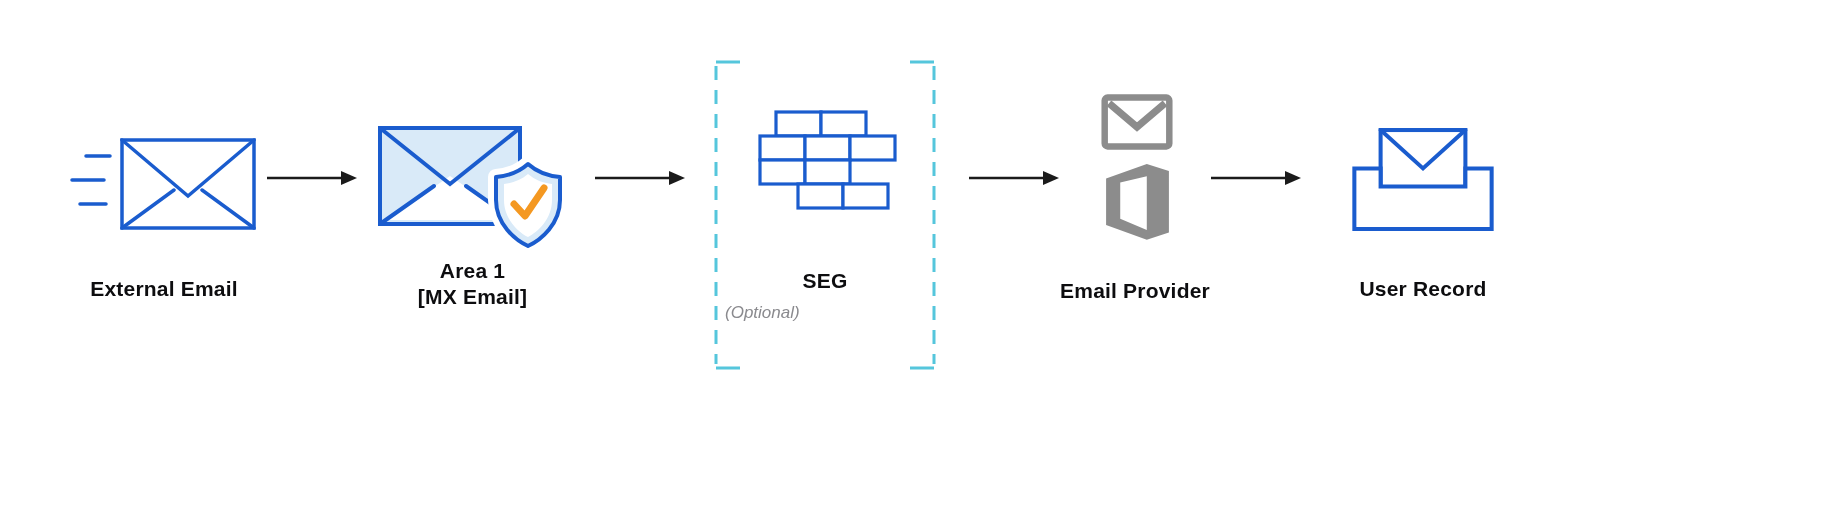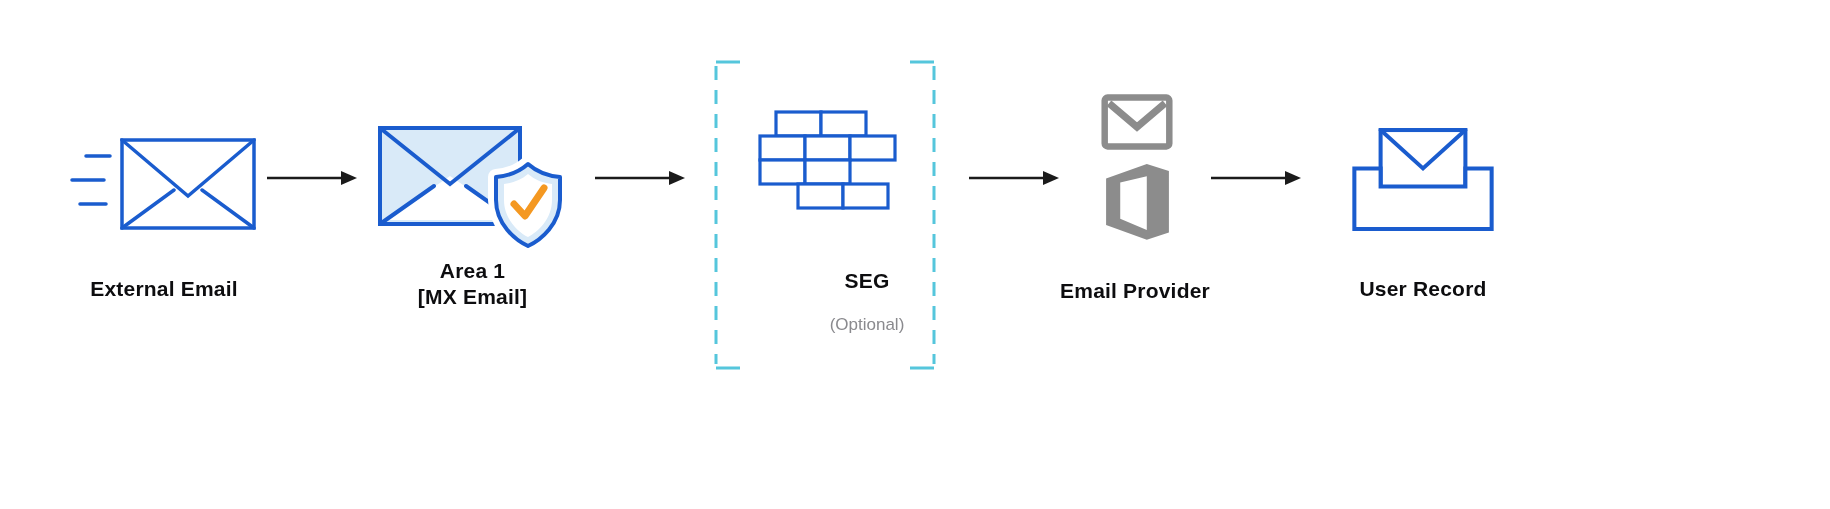--- a/index.html
+++ b/index.html
@@ -9,21 +9,21 @@
   }
   .node{position:absolute;text-align:center;}
   .node svg{display:block;margin:0 auto;}
   .abs{position:absolute;}
   .node-label{
     font-weight:700;font-size:21px;line-height:26px;color:var(--text,#0d0d0f);
     text-align:center;letter-spacing:.2px;
   }
   .sub-label{
     font-weight:400;font-size:17px;line-height:21px;color:var(--muted-text,#8a8a8e);
-    text-align:center;margin-top:20px;
+    text-align:left;margin-top:8px;font-style:italic;
   }
   
   .st-blue{stroke:var(--primary-blue,#1a5cce);stroke-width:3.5;fill:none;stroke-linecap:round;stroke-linejoin:round;}
   .st-blue-sq{stroke:var(--primary-blue,#1a5cce);stroke-width:4;fill:#fff;stroke-linejoin:miter;}
   .env-body{fill:#fff;stroke:var(--primary-blue,#1a5cce);stroke-width:3.5;stroke-linejoin:miter;}
   .env-body-tint{fill:var(--light-blue,#d9eaf8);stroke:var(--primary-blue,#1a5cce);stroke-width:4;stroke-linejoin:miter;}
   .white-fill{fill:#fff;stroke:none;}
   .brick{fill:#fff;stroke:var(--primary-blue,#1a5cce);stroke-width:3.2;stroke-linejoin:miter;}
   .shield-halo{fill:none;stroke:#fff;stroke-width:16;stroke-linejoin:round;}
   .shield-outer{fill:var(--light-blue,#d9eaf8);stroke:var(--primary-blue,#1a5cce);stroke-width:4;stroke-linejoin:round;}
@@ -100,21 +100,21 @@
       <rect class="brick" x="63" y="2" width="45" height="24"></rect>
       <rect class="brick" x="2" y="26" width="45" height="24"></rect>
       <rect class="brick" x="47" y="26" width="45" height="24"></rect>
       <rect class="brick" x="92" y="26" width="45" height="24"></rect>
       <rect class="brick" x="2" y="50" width="45" height="24"></rect>
       <rect class="brick" x="47" y="50" width="45" height="24"></rect>
       <rect class="brick" x="40" y="74" width="45" height="24"></rect>
       <rect class="brick" x="85" y="74" width="45" height="24"></rect>
     </svg>
   </span>
-  <div class="abs" style="left:767px;top:268px;width:200px;">
+  <div class="abs" style="left:725px;top:268px;width:200px;">
     <div class="node-label">SEG</div>
     <div class="sub-label">(Optional)</div>
   </div>
 
   <span class="abs" style="left:968px;top:166px;">
     <svg width="92" height="24" viewBox="0 0 92 24" aria-hidden="true">
       <path class="arrow-line" d="M1,12 H75"></path>
       <polygon class="arrow-head" points="75,5 91,12 75,19"></polygon>
     </svg>
   </span>

